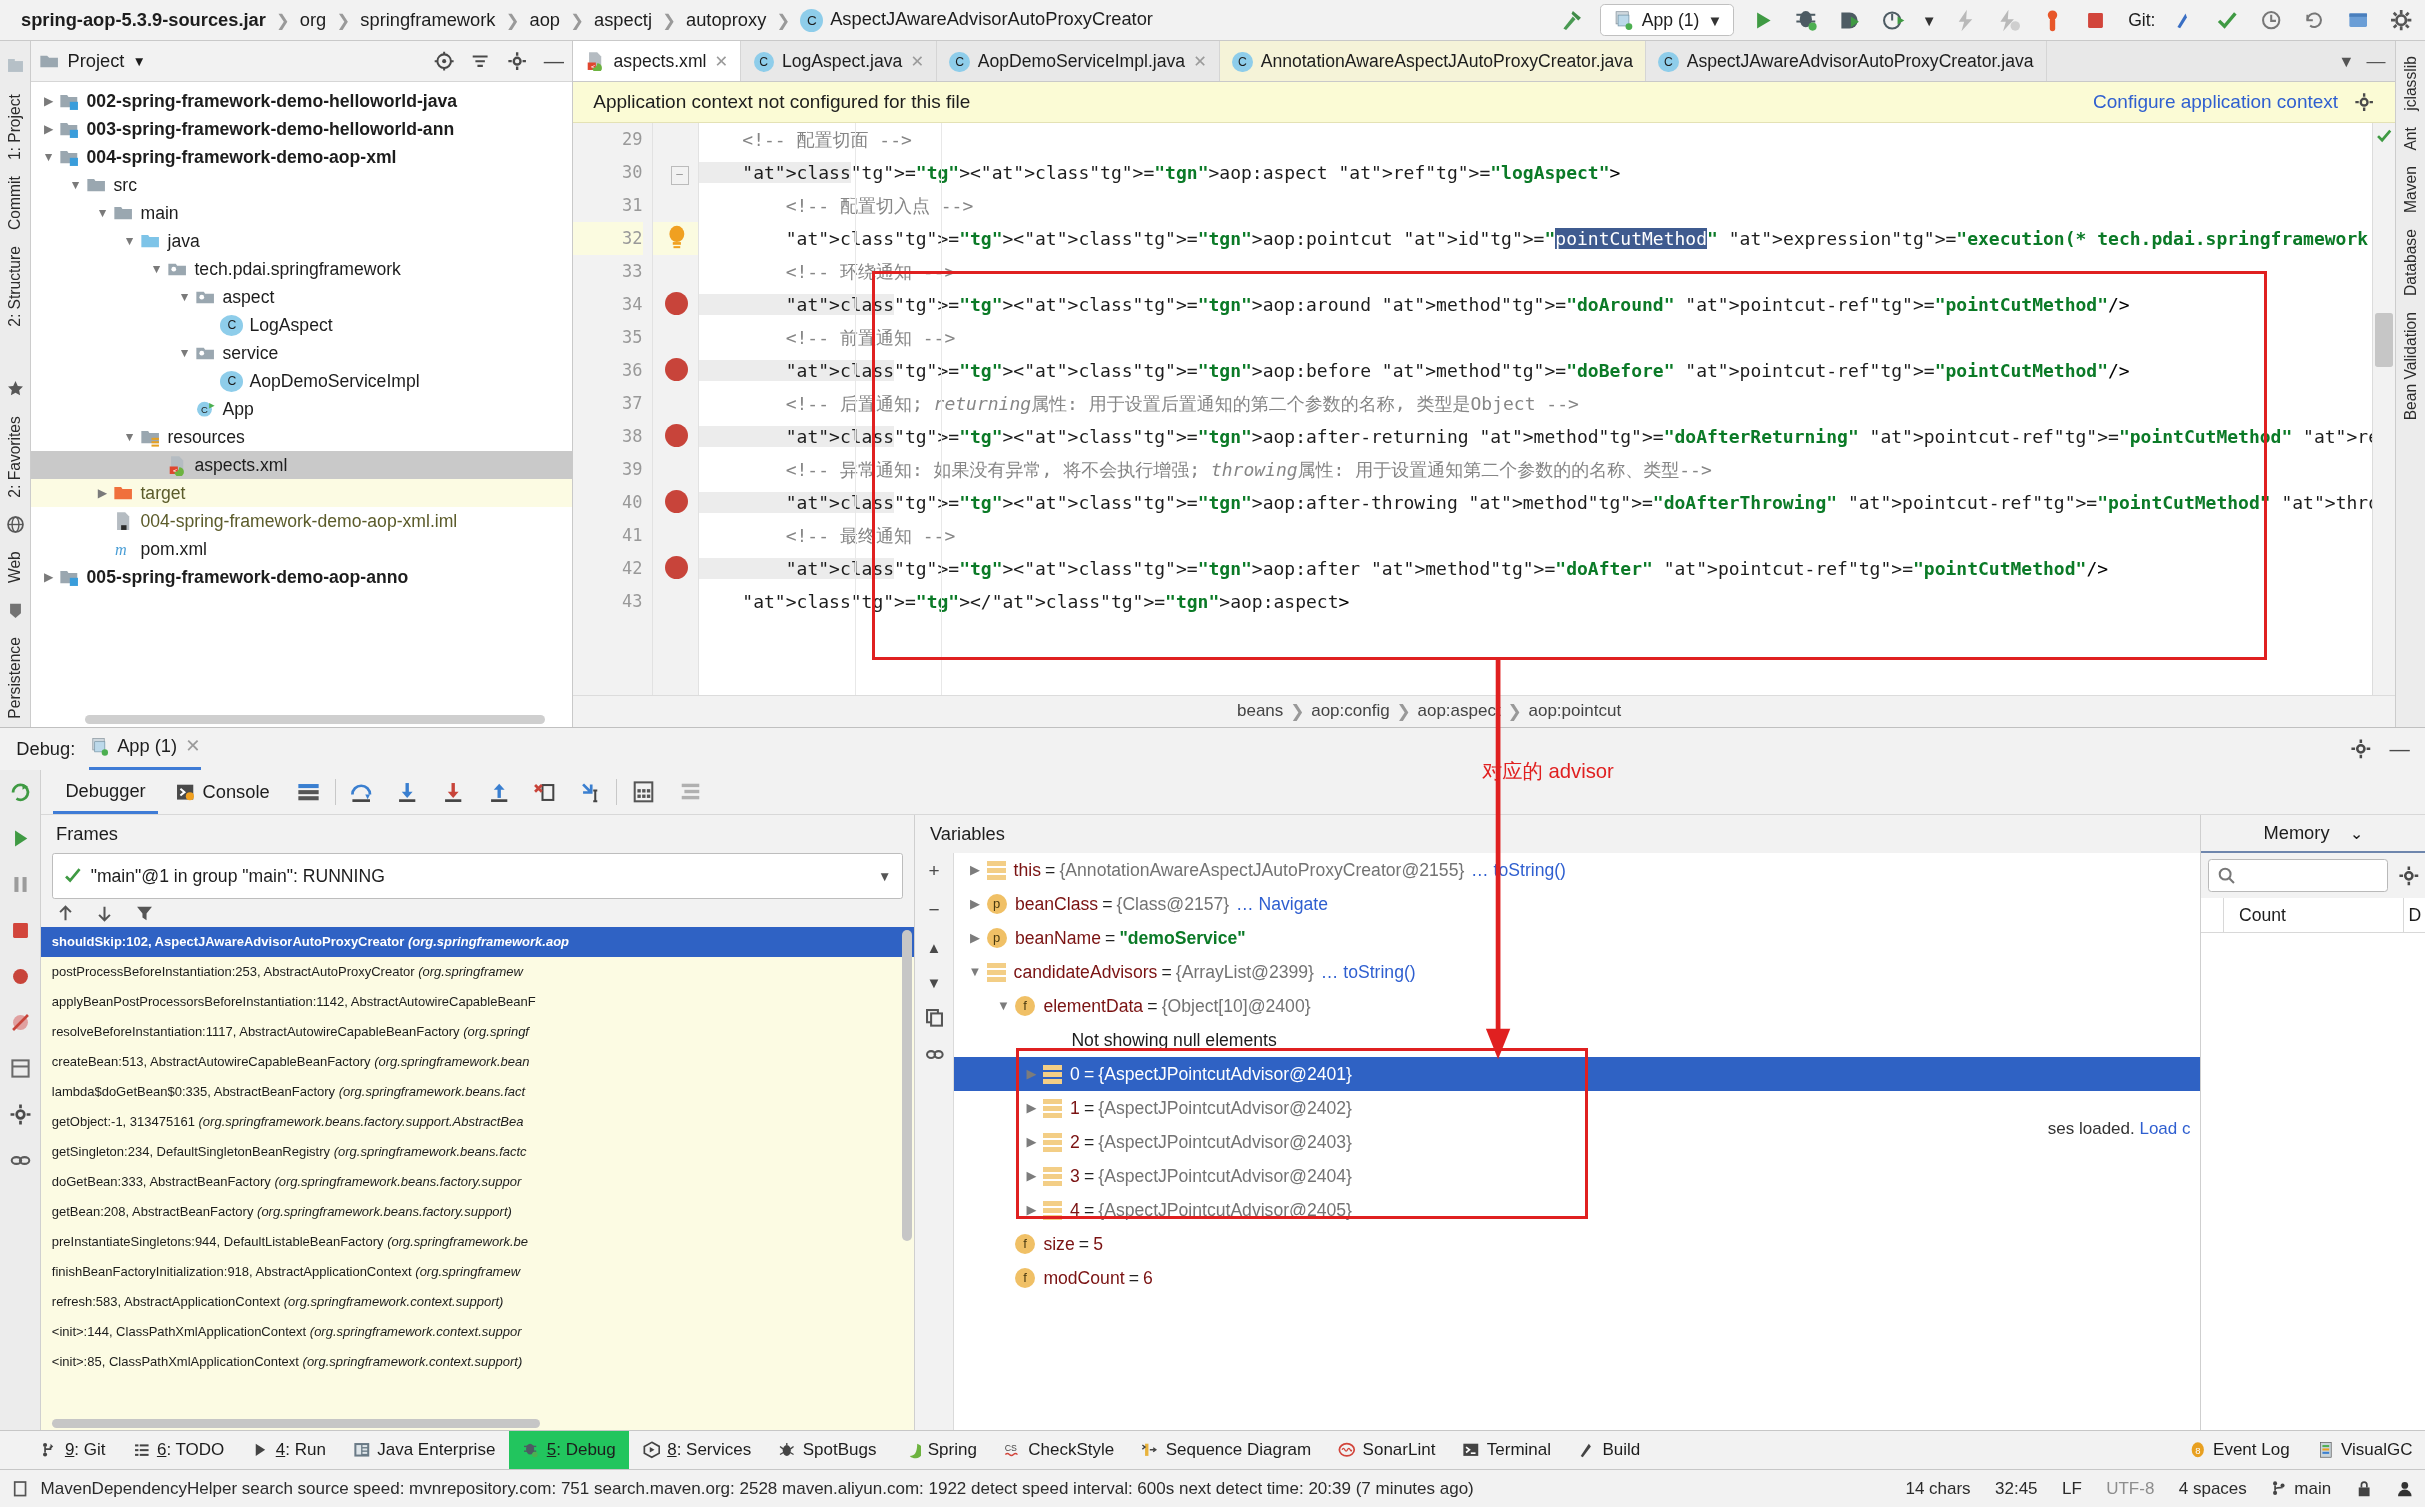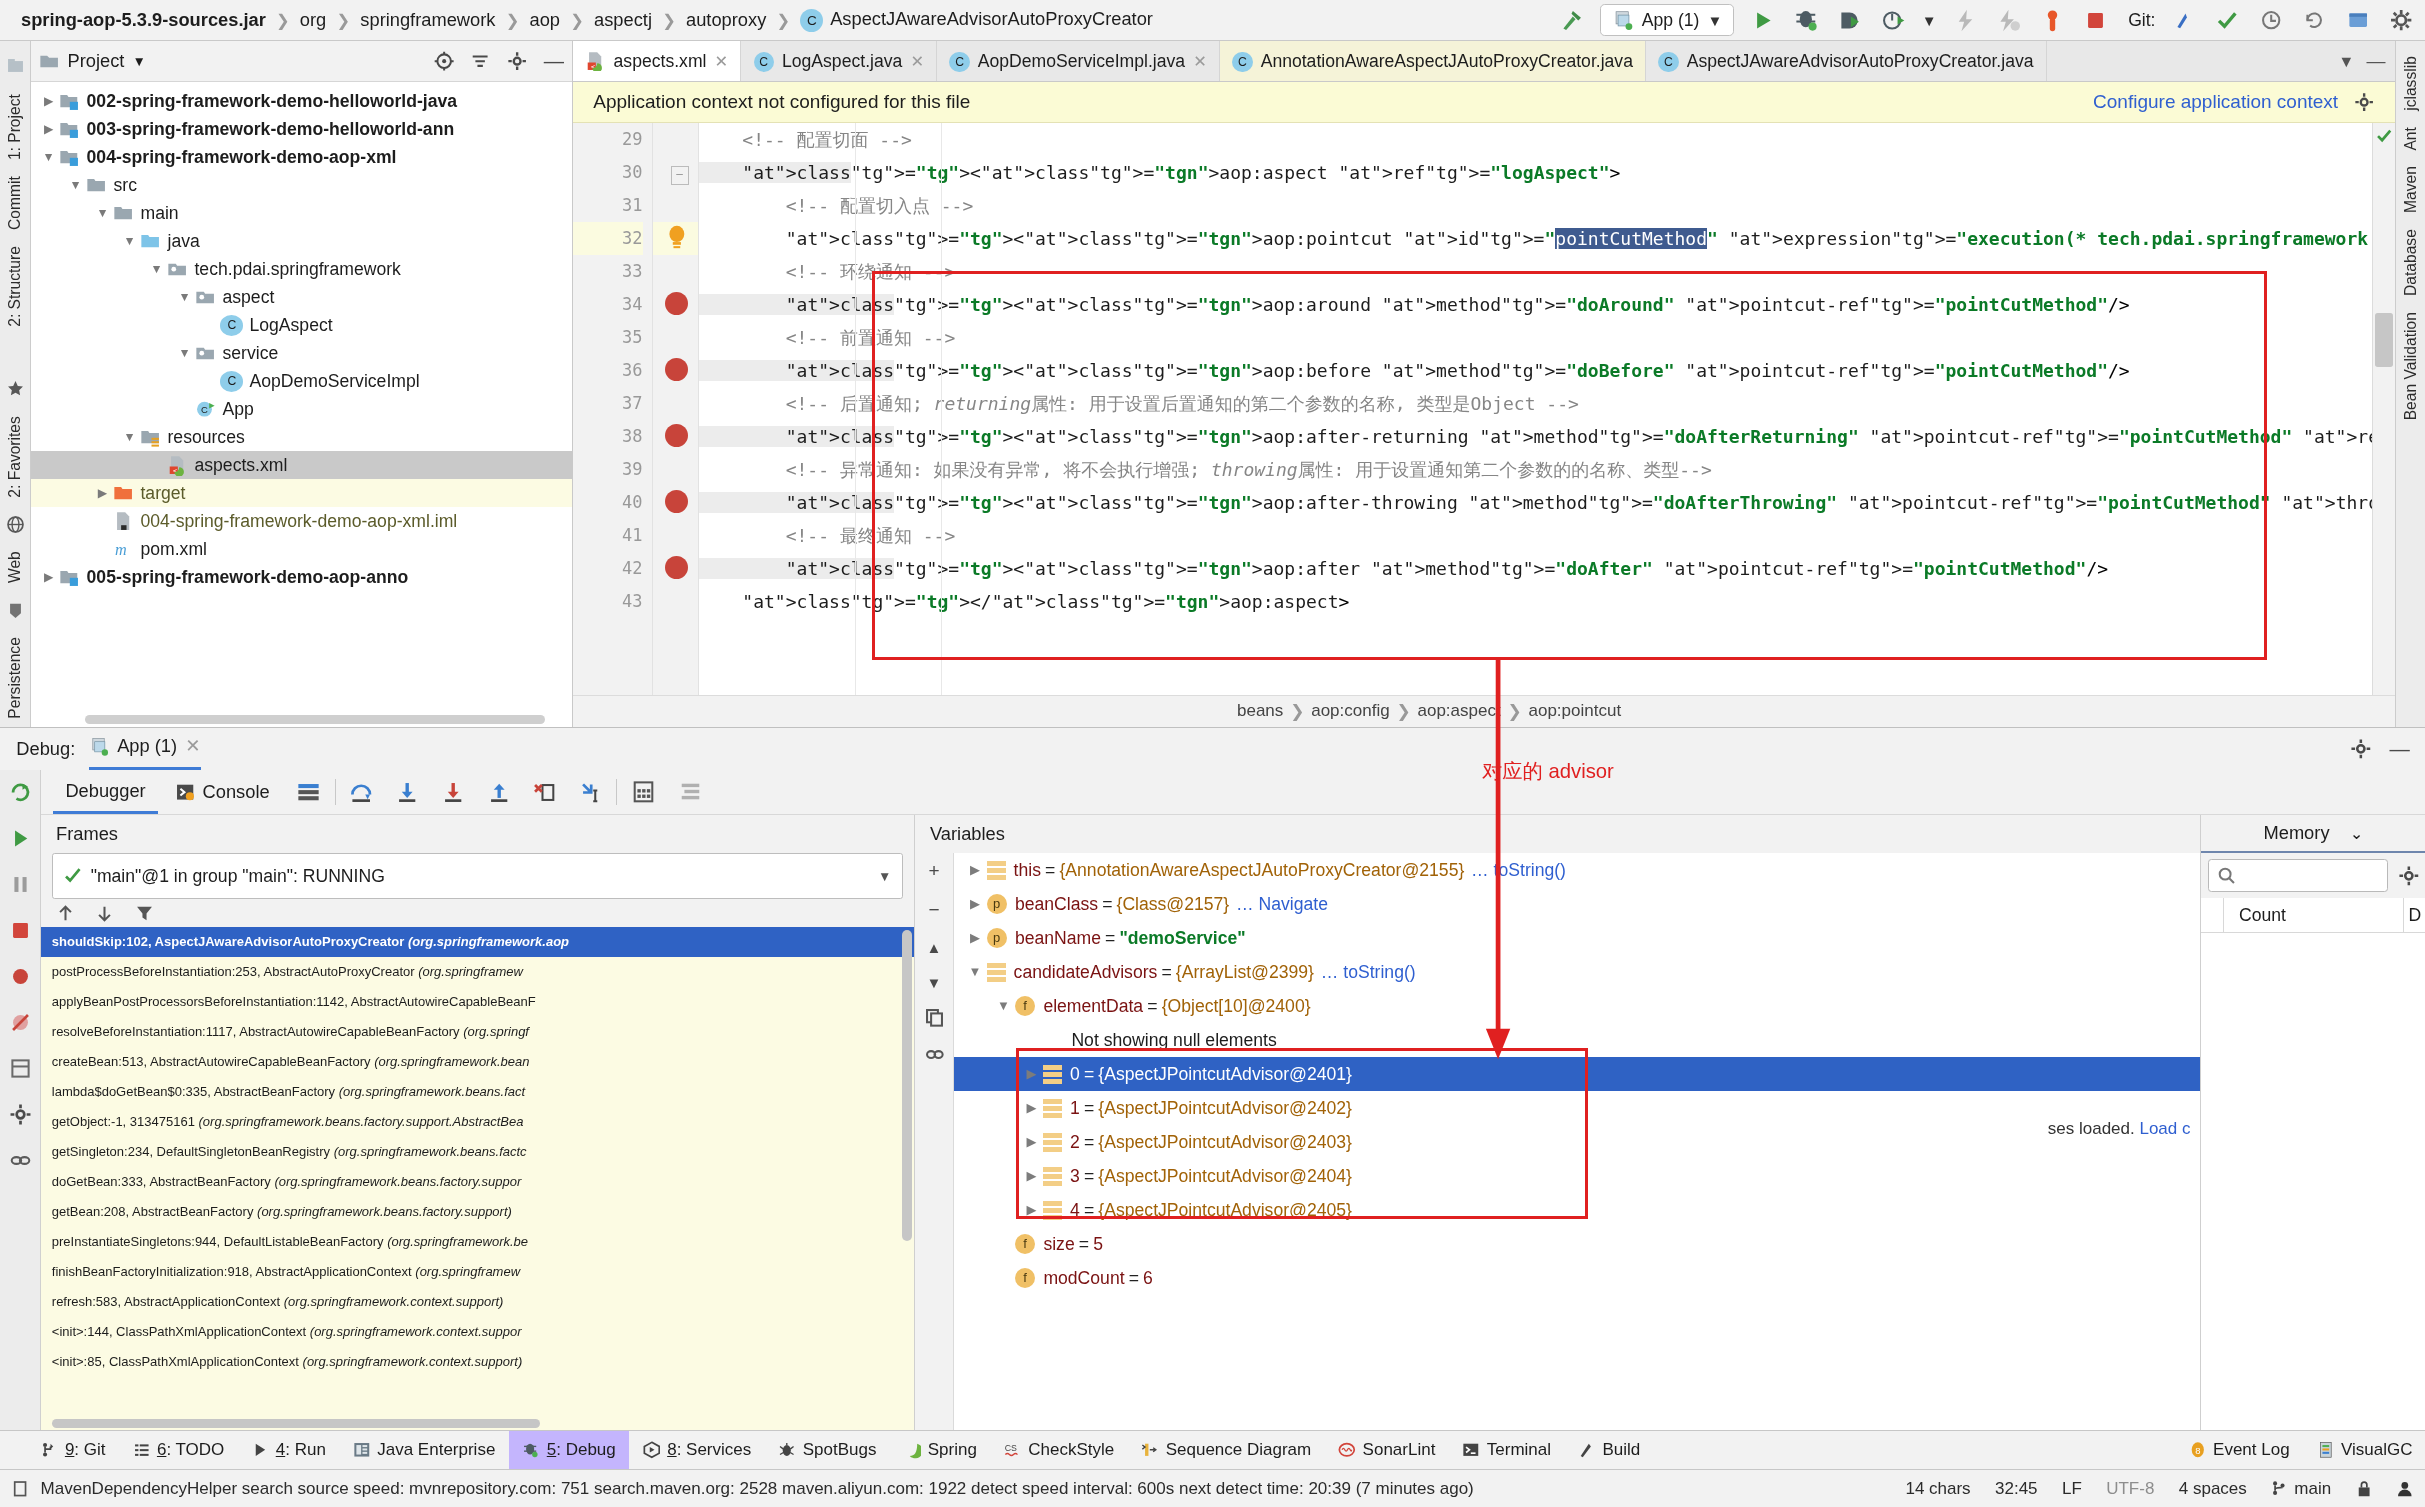--- a/index.html
+++ b/index.html
@@ -141,21 +141,21 @@
   .vtw { width:23px; flex:0 0 23px; color:#7c7c7c; font-size:13px; display:flex;
      align-items:center; justify-content:center;}
   .badge { width:20.3px;height:20.3px;flex:0 0 20.3px;margin-right:8.1px;display:inline-flex;
      align-items:center;justify-content:center;font-size:13px;border-radius:50%;}
   .badge.p { background:#f0c066; color:#4a3a10;}
   .badge.f { background:#f0c066; color:#4a3a10;}
   .stack { width:19px;height:19px;flex:0 0 19px;margin-right:8.1px;
      background:linear-gradient(#f3ce86 0 26%,transparent 26% 38%,#f3ce86 38% 64%,transparent 64% 76%,#f3ce86 76% 100%);}
   .vname { color:#7a1212; }
   .veq { color:#222; padding:0 4.1px;}
-  .vval { color:#a16207; }
+  .vval { color:#737373; }
   .vstr { color:#0b7a27; font-weight:bold;}
   .vlink { color:#2f5fd0; padding-left:6.8px;}
   .vrow.sel .vname,.vrow.sel .vval,.vrow.sel .veq{color:#fff;}
 
   .mem { width:225px; flex:0 0 225px; background:#f2f2f2; display:flex;flex-direction:column;}
   .mem-head { height:38px; display:flex;align-items:center;justify-content:center;gap:20.3px;
      font-size:18.3px; border-bottom:2.7px solid #6e86ad; flex:0 0 38px;}
   .mem-search { height:45px; display:flex;align-items:center;gap:9.5px;padding:0 6.8px; flex:0 0 45px;}
   .msbox { flex:1;height:32.5px;background:#fff;border:0.7px solid #b9b9b9;border-radius:3.4px;
      display:flex;align-items:center;padding:0 8.1px;}
@@ -167,21 +167,21 @@
 
   
   .annot-box { position:absolute; border:3.4px solid #e02020; pointer-events:none; z-index:40;}
   .annot-text { position:absolute; color:#e02020; font-size:20.3px; z-index:41; white-space:nowrap;}
   .arrow { position:absolute; z-index:41; }
 
   
   .toolwin { height:39px; flex:0 0 39px; background:#f2f2f2; border-top:0.7px solid #c7c7c7;
      display:flex; align-items:flex-start; gap:0; padding-left:27px; font-size:17px;}
   .tw { display:flex;align-items:center;gap:6.8px;padding:0 13.5px;height:100%;white-space:nowrap;}
-  .tw.on { background:#c4b5fd; }
+  .tw.on { background:#22c55e; }
   .tw u { text-decoration:underline; }
   .statusbar { height:38px; flex:0 0 38px; background:#f2f2f2; border-top:0.7px solid #c7c7c7;
      display:flex;align-items:center;padding:0 12.2px;gap:10.8px;font-size:17px;color:#2b2b2b;}
   .statusbar .right { margin-left:auto; display:flex;align-items:center;gap:24.4px;}
   .statusbar .dim { color:#8d8d8d; }
   svg { display:block; }
 </style>
 </head>
 <body>
 

